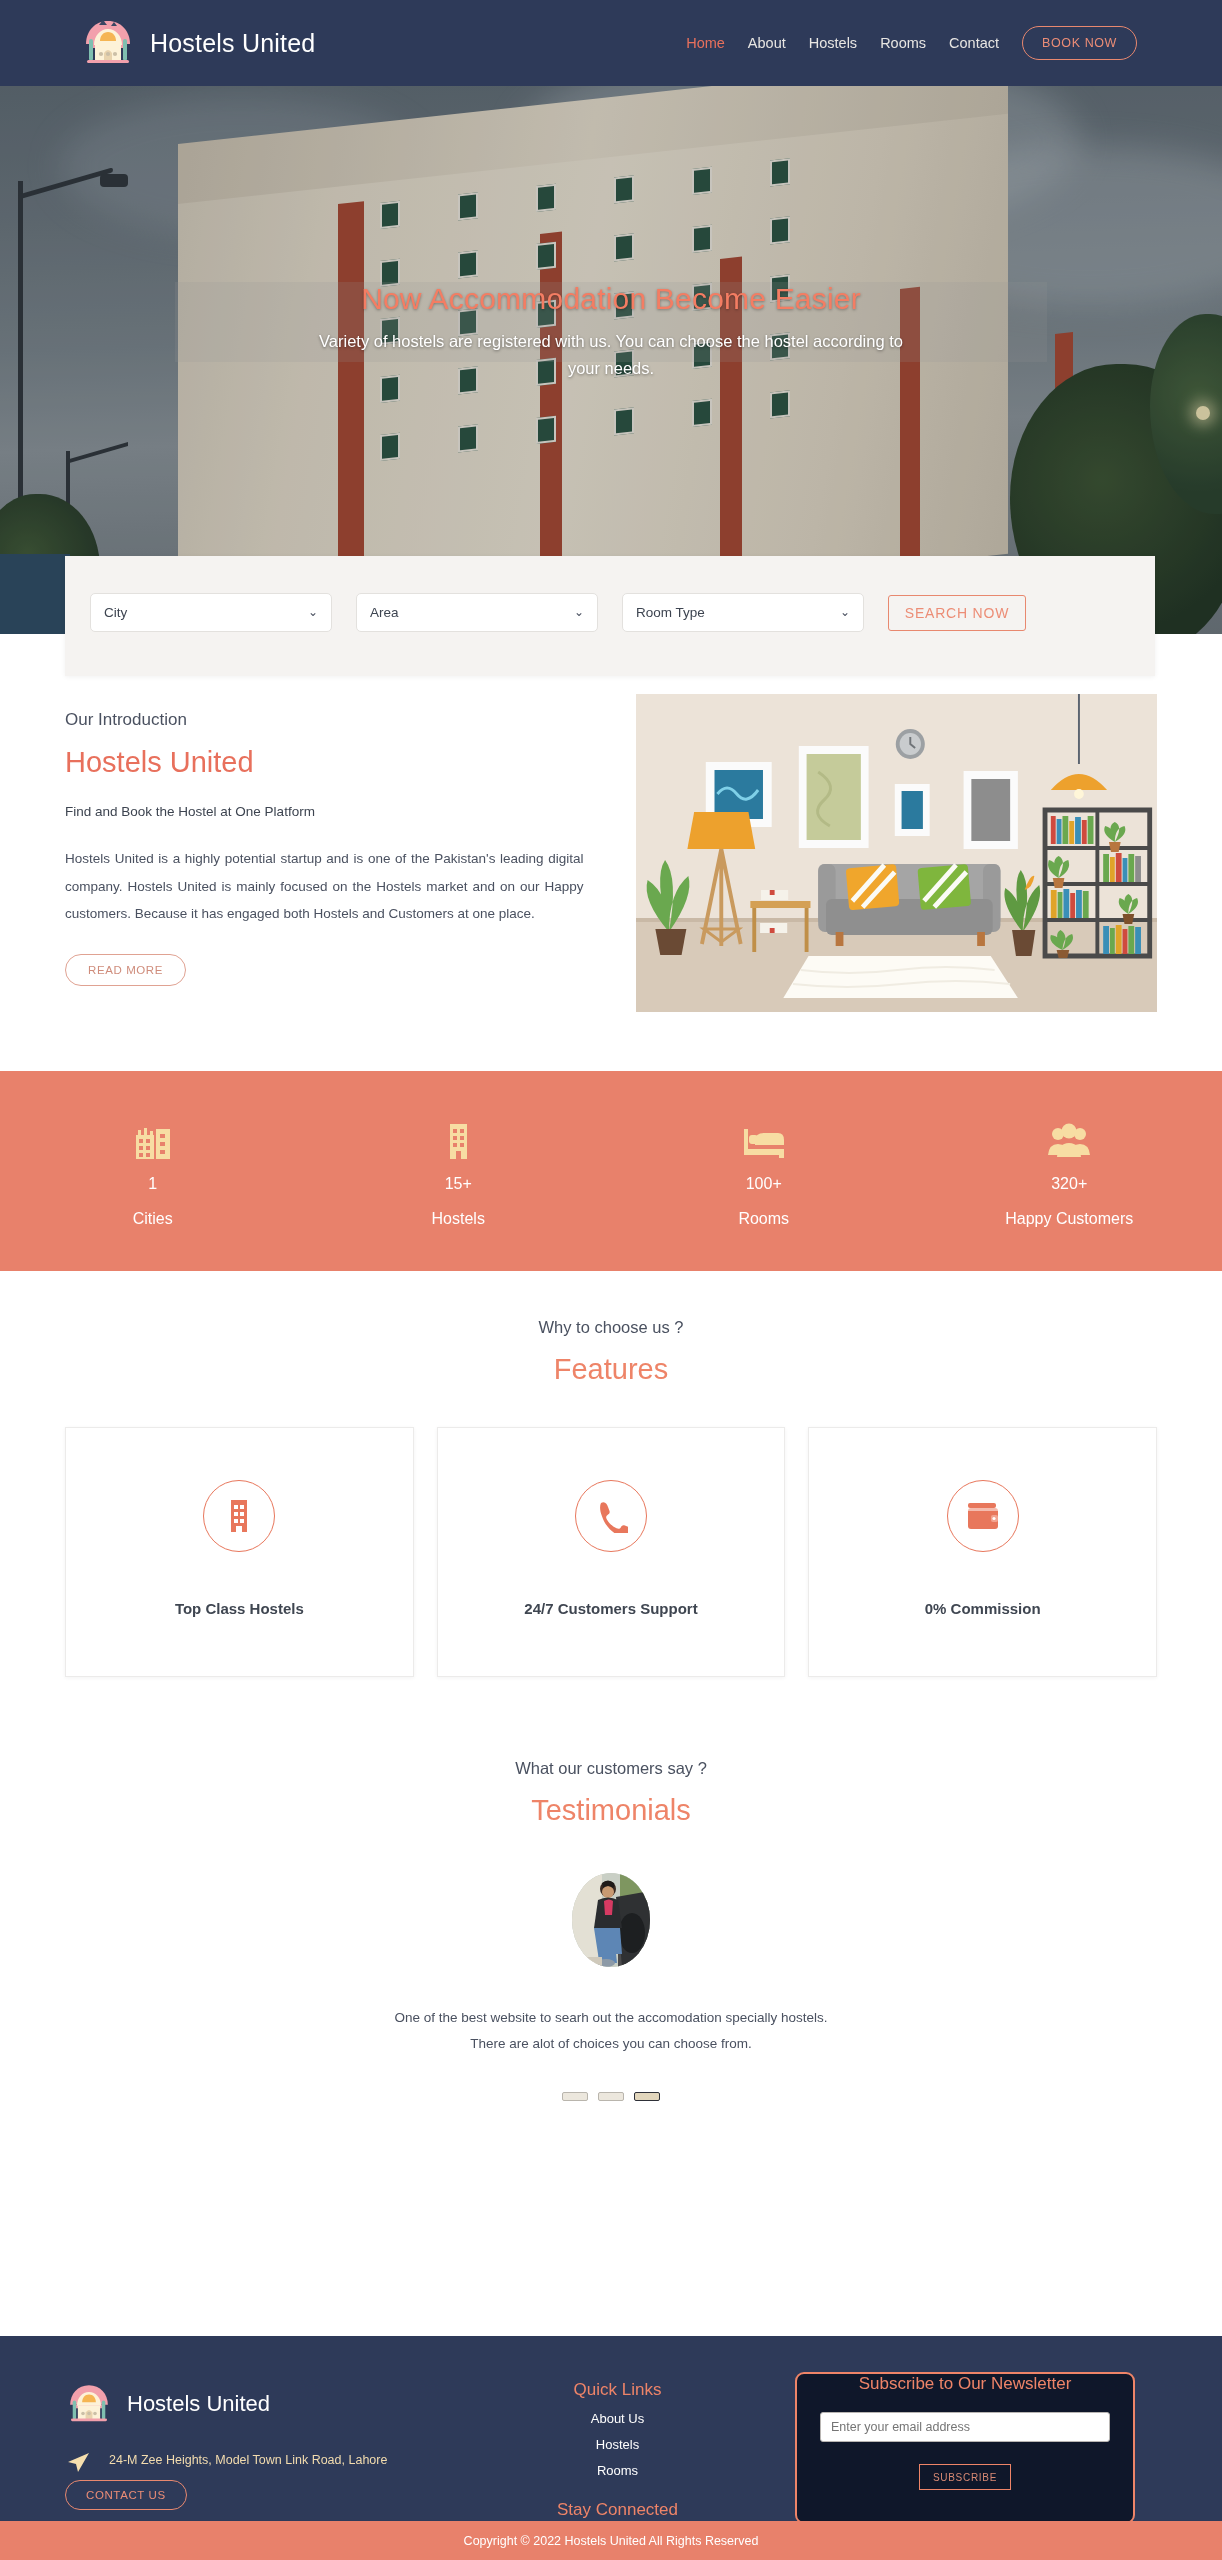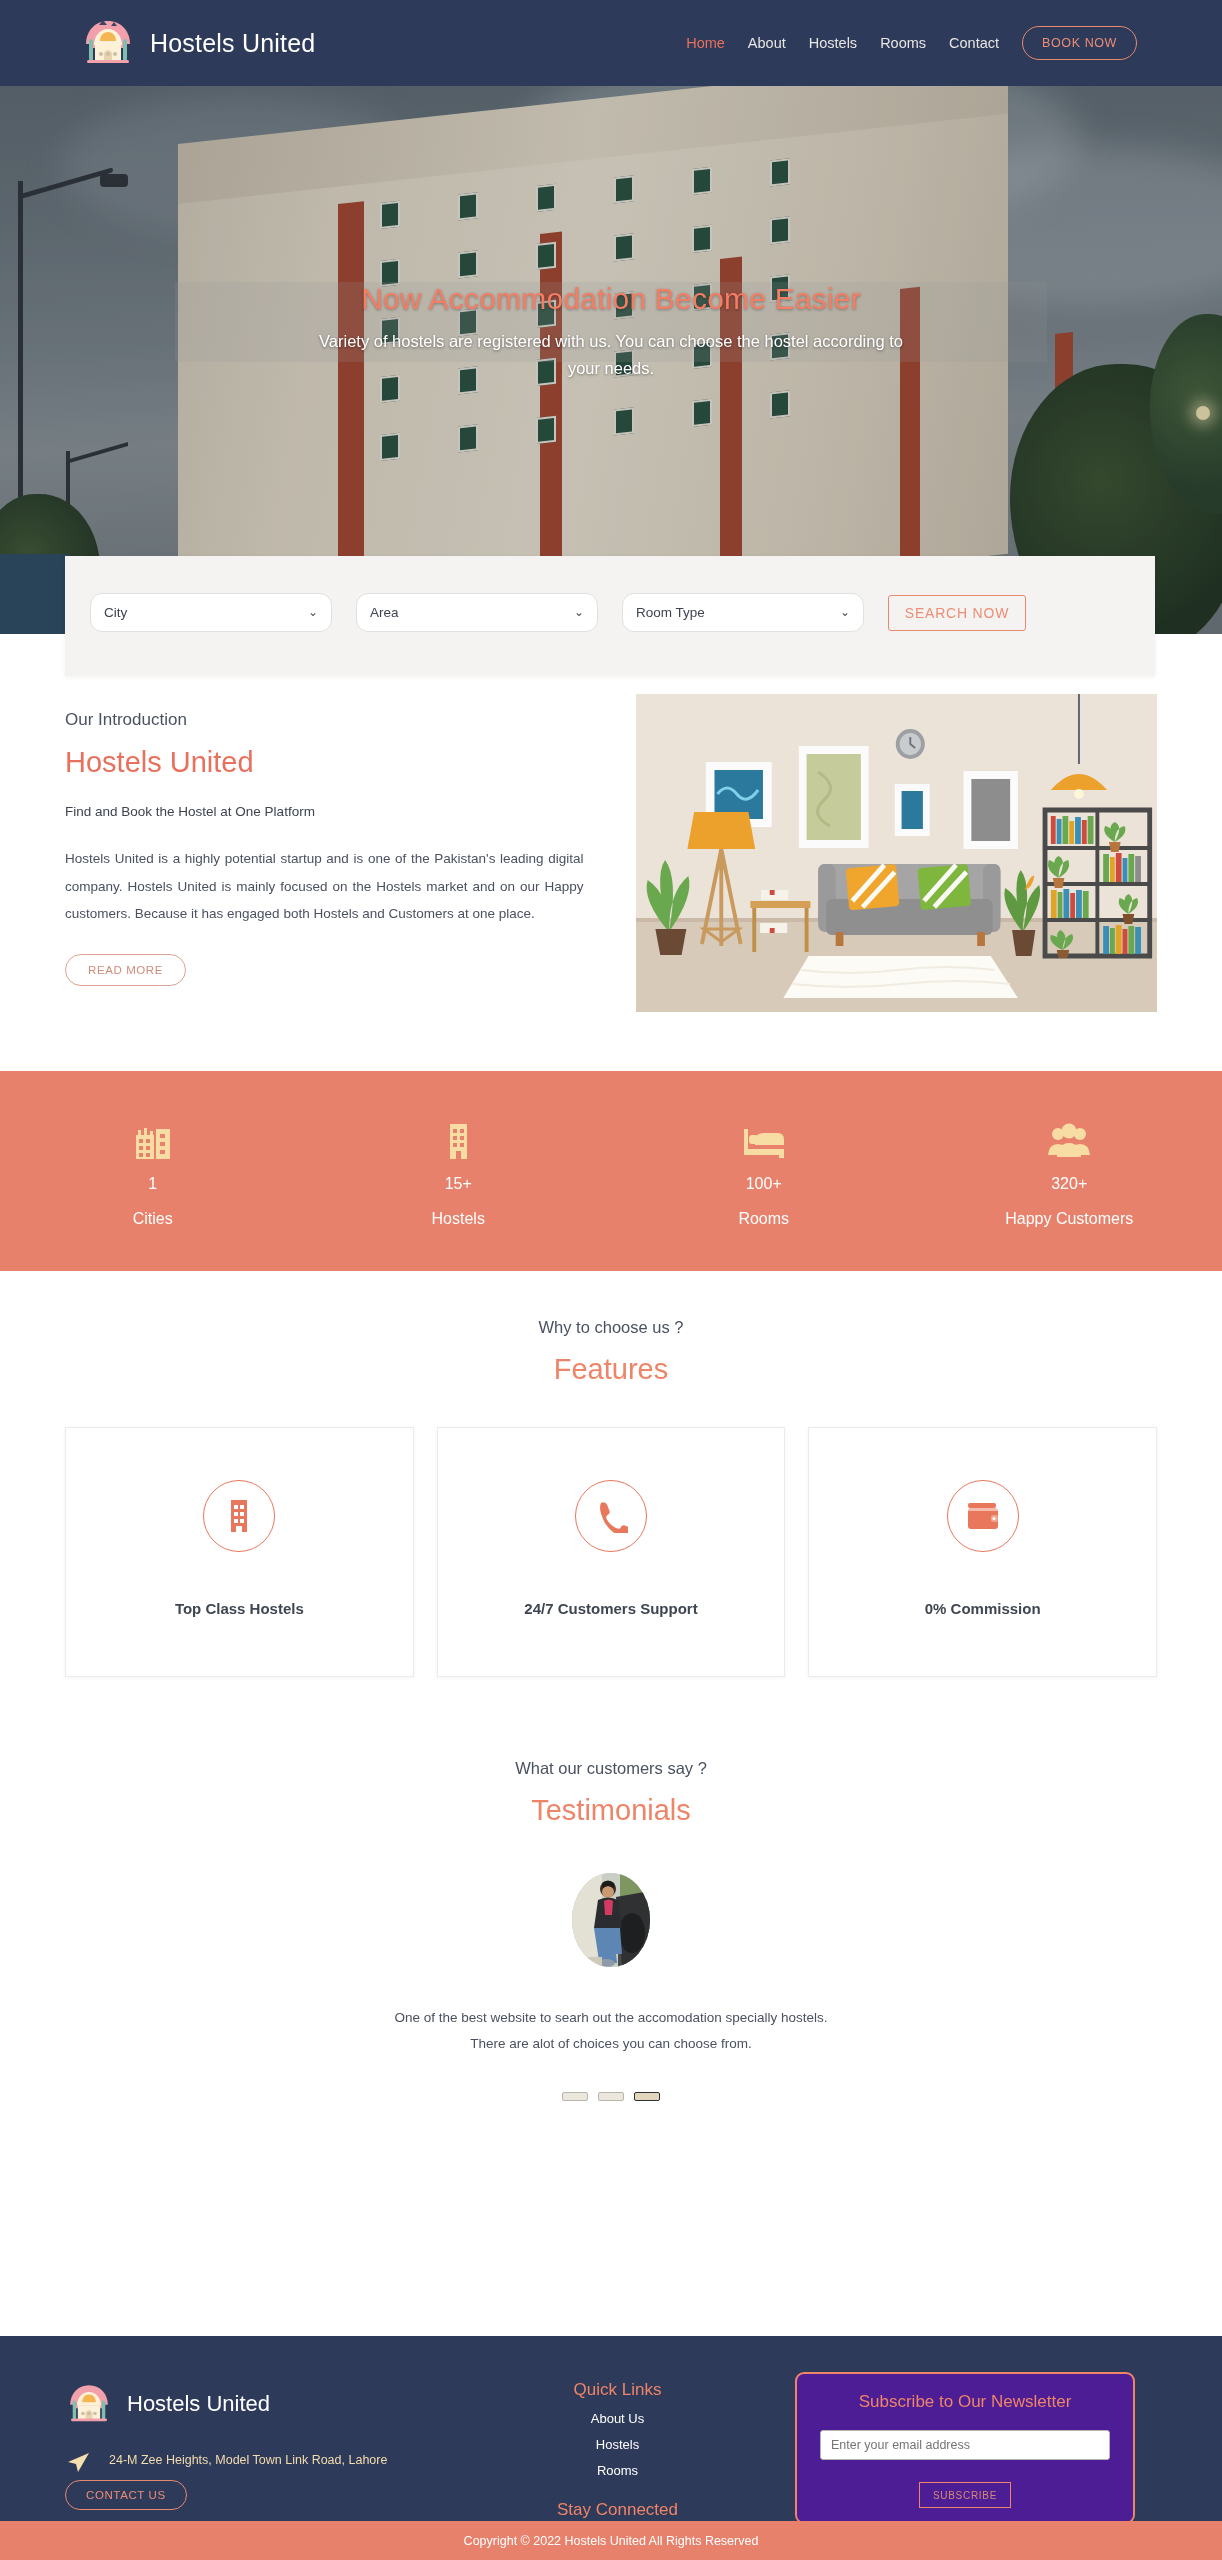--- a/index.html
+++ b/index.html
@@ -41,21 +41,21 @@
   .hero-text{position:absolute;left:0;right:0;top:196px;text-align:center;z-index:4;}
   .hero-h1{color:#f47d63;font-size:30px;font-weight:400;letter-spacing:.2px;margin-bottom:12px;
      text-shadow:0 1px 3px rgba(0,0,0,.35);}
   .hero-p{color:#ffffff;font-size:16.5px;line-height:1.65;font-weight:400;max-width:600px;margin:0 auto;
      text-shadow:0 1px 3px rgba(0,0,0,.45);}
 
   
   .search-panel{position:absolute;left:65px;top:556px;width:1090px;height:120px;background:#f5f3f1;z-index:12;
       box-shadow:0 1px 5px rgba(0,0,0,.06);}
   .search-inner{display:flex;align-items:center;gap:24px;padding:37px 25px 0 25px;}
-  .sel{position:relative;width:242px;height:39px;background:#fff;border:1px solid #e3e1de;border-radius:12px;
+  .sel{position:relative;width:242px;height:39px;background:#fff;border:1px solid #e3e1de;border-radius:5px;
       display:flex;align-items:center;padding:0 13px;font-size:13.5px;color:#3d4450;}
   .sel .chev{position:absolute;right:13px;top:50%;transform:translateY(-60%);font-size:12px;color:#4a5160;}
   .search-now{width:138px;height:36px;background:transparent;border:1.4px solid #e8886f;border-radius:3px;
       color:#ec8d76;font-size:14px;letter-spacing:.8px;cursor:pointer;font-family:inherit;}
 
   
   .intro{position:absolute;top:694px;left:0;width:1222px;height:372px;background:#fff;}
   .intro-wrap{display:flex;padding:0 65px;gap:52px;}
   .intro-left{width:535px;padding-top:16px;}
   .eyebrow{font-size:17px;color:#4a5160;margin-bottom:16px;font-weight:400;}
@@ -109,22 +109,22 @@
   .f-addr-txt{color:#f3dcae;font-size:12.5px;line-height:1.6;}
   .contact-btn{border:1.4px solid #e8886f;border-radius:18px;background:transparent;
      color:#ec8d76;font-size:11.5px;letter-spacing:.6px;padding:8px 20px;cursor:pointer;font-family:inherit;}
   .f-col2{width:355px;text-align:center;}
   .f-head{color:#ee8468;font-size:17px;font-weight:400;}
   .f-link{display:block;color:#fff;font-size:13px;text-decoration:none;margin-top:11px;}
   .f-head2{color:#ee8468;font-size:17px;font-weight:400;margin-top:22px;}
   .socials{display:flex;gap:29px;justify-content:center;margin-top:15px;}
   .soc{width:20px;height:20px;display:flex;align-items:center;justify-content:center;}
   .f-col3{width:340px;display:flex;justify-content:flex-end;}
-  .newsletter{width:369px;height:152px;background:#4c1d95;border:2.5px solid #ee8468;border-radius:9px;
-     text-align:center;padding-top:18px;margin-top:-8px;}
+  .newsletter{width:369px;height:152px;background:#0f172a;border:2.5px solid #ee8468;border-radius:9px;
+     text-align:center;margin-top:-8px;}
   .nl-title{color:#ee8468;font-size:17px;font-weight:400;}
   .nl-input{display:block;width:290px;height:30px;margin:18px auto 0 auto;border:1px solid #b8b5b2;
      background:#fff;border-radius:3px;padding:0 10px;font-size:12.5px;color:#6a6f78;font-family:inherit;}
   .nl-btn{margin-top:22px;width:92px;height:26px;background:transparent;border:1.3px solid #ee8468;
      color:#d98a74;font-size:10px;letter-spacing:.7px;cursor:pointer;font-family:inherit;}
 
   .copyright{position:absolute;top:2521px;left:0;width:1222px;height:39px;background:#e8816b;
      display:flex;align-items:center;justify-content:center;}
   .copyright span{color:#fff;font-size:12.5px;}
 </style>

